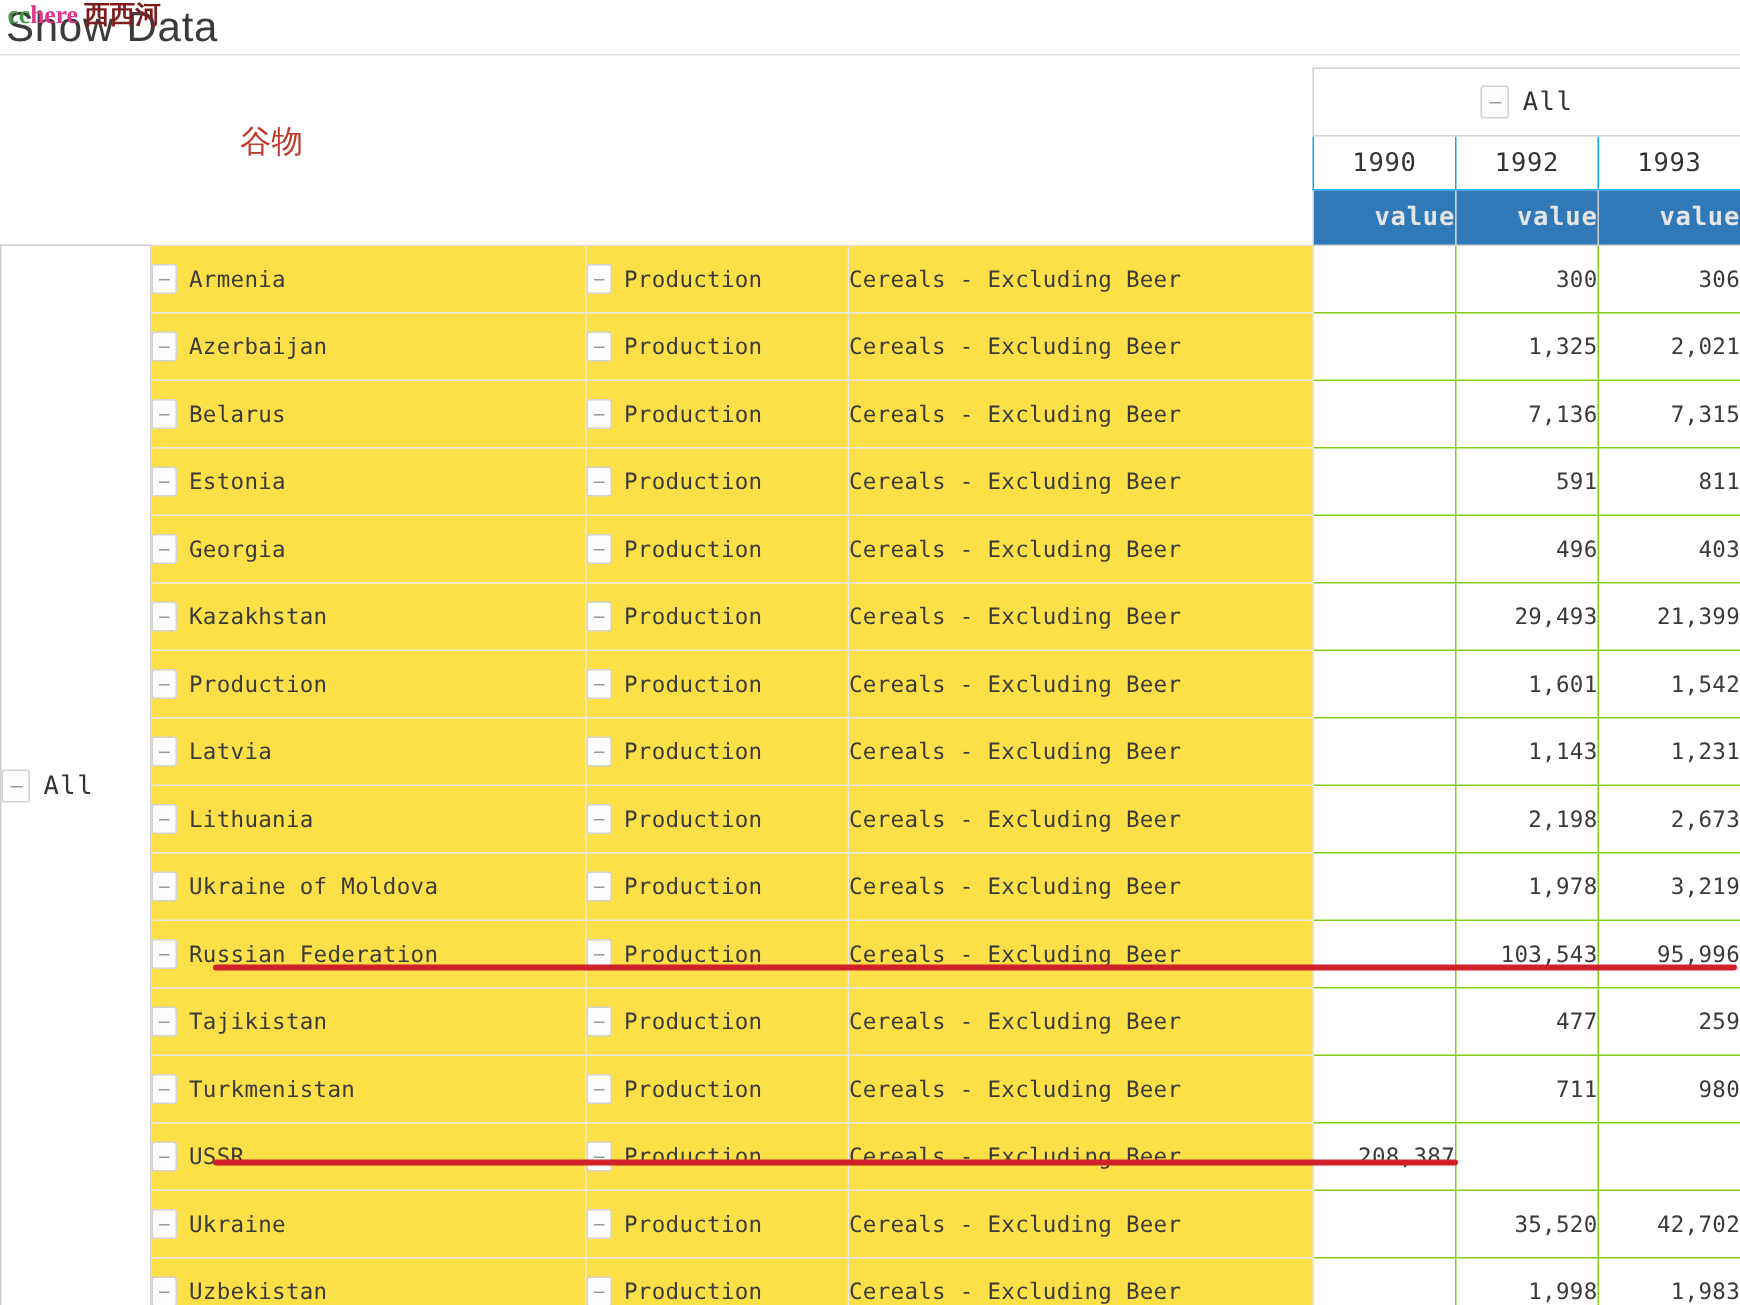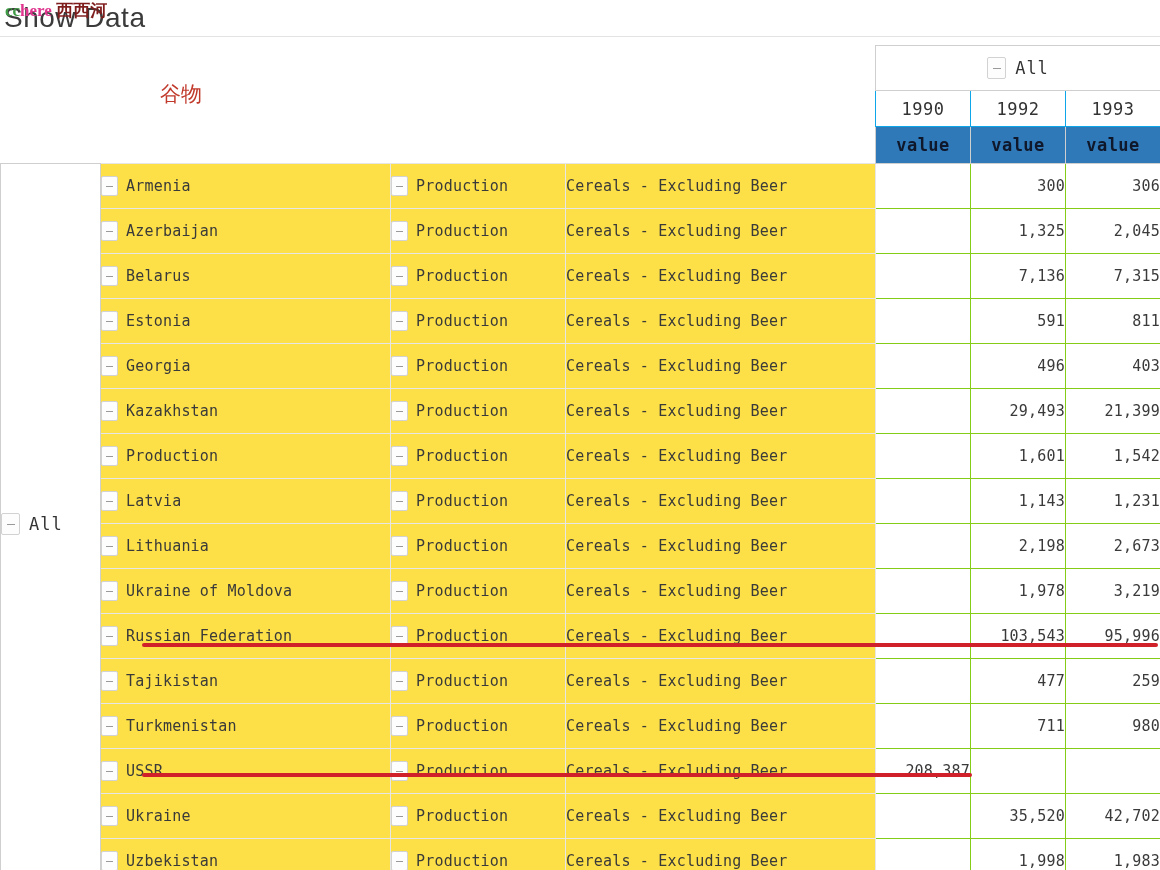--- a/index.html
+++ b/index.html
@@ -108,22 +108,22 @@
     background: #ffffff;
     text-align: center;
     height: 35px;
     font-size: 17px;
     color: #333;
     letter-spacing: 0.5px;
   }
   .hdr-value {
     border: 1px solid #cfcfcf;
     background: #3079b8;
-    color: #0f172a;
-    text-align: center;
+    color: #e5e5e5;
+    text-align: right;
     height: 36px;
     font-size: 17px;
     font-weight: bold;
     letter-spacing: 0.5px;
   }
 
   
   .toggle {
     display: inline-block;
     width: 19px;
@@ -250,21 +250,21 @@
           <td class="cell-val"></td>
           <td class="cell-val">300</td>
           <td class="cell-val">306</td>
         </tr>
         <tr>
           <td class="cell-country"><span class="toggle small"></span><span class="lbl">Azerbaijan</span></td>
           <td class="cell-element"><span class="toggle small"></span><span class="lbl">Production</span></td>
           <td class="cell-item">Cereals - Excluding Beer</td>
           <td class="cell-val"></td>
           <td class="cell-val">1,325</td>
-          <td class="cell-val">2,045</td>
+          <td class="cell-val">2,021</td>
         </tr>
         <tr>
           <td class="cell-country"><span class="toggle small"></span><span class="lbl">Belarus</span></td>
           <td class="cell-element"><span class="toggle small"></span><span class="lbl">Production</span></td>
           <td class="cell-item">Cereals - Excluding Beer</td>
           <td class="cell-val"></td>
           <td class="cell-val">7,136</td>
           <td class="cell-val">7,315</td>
         </tr>
         <tr>

